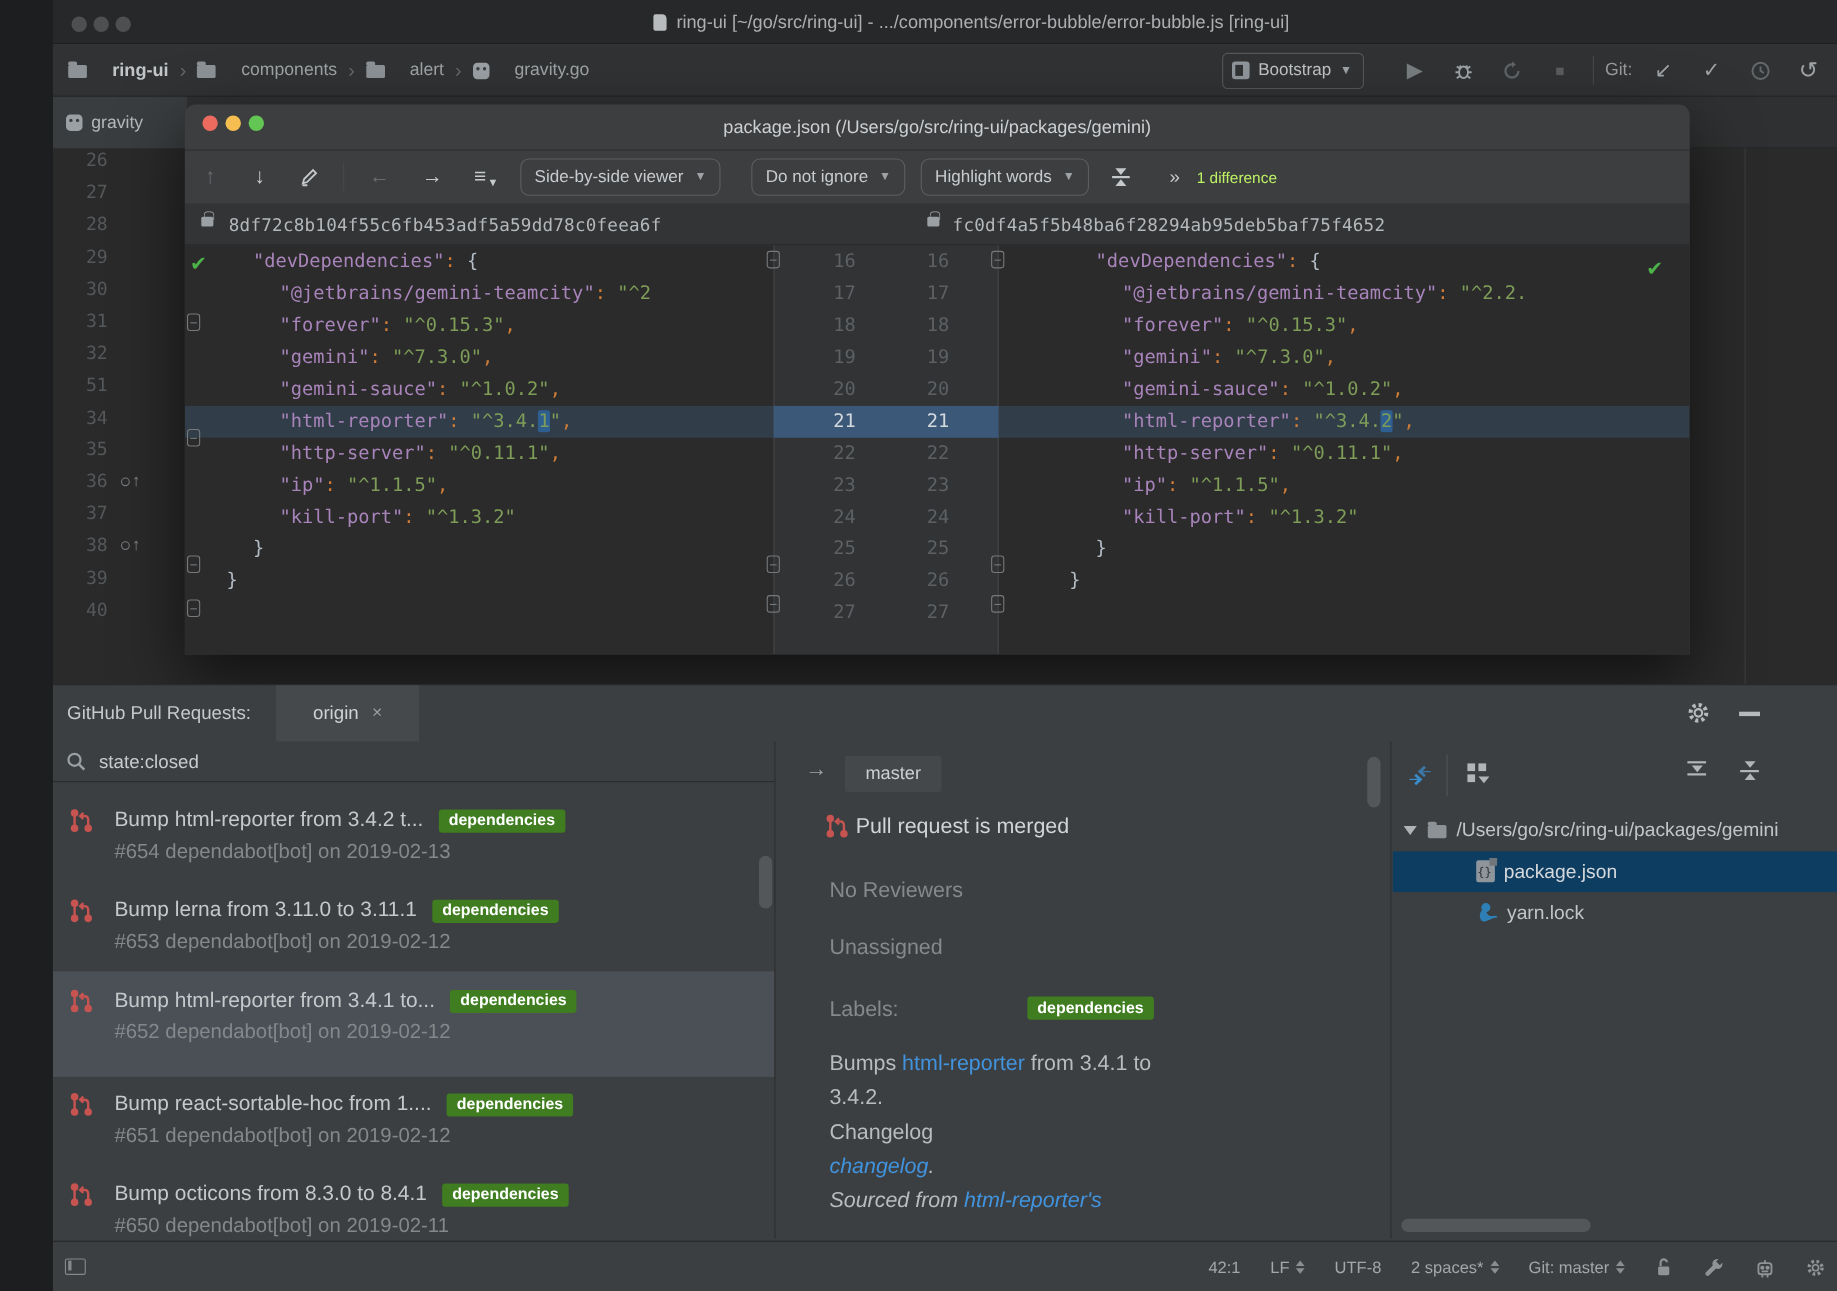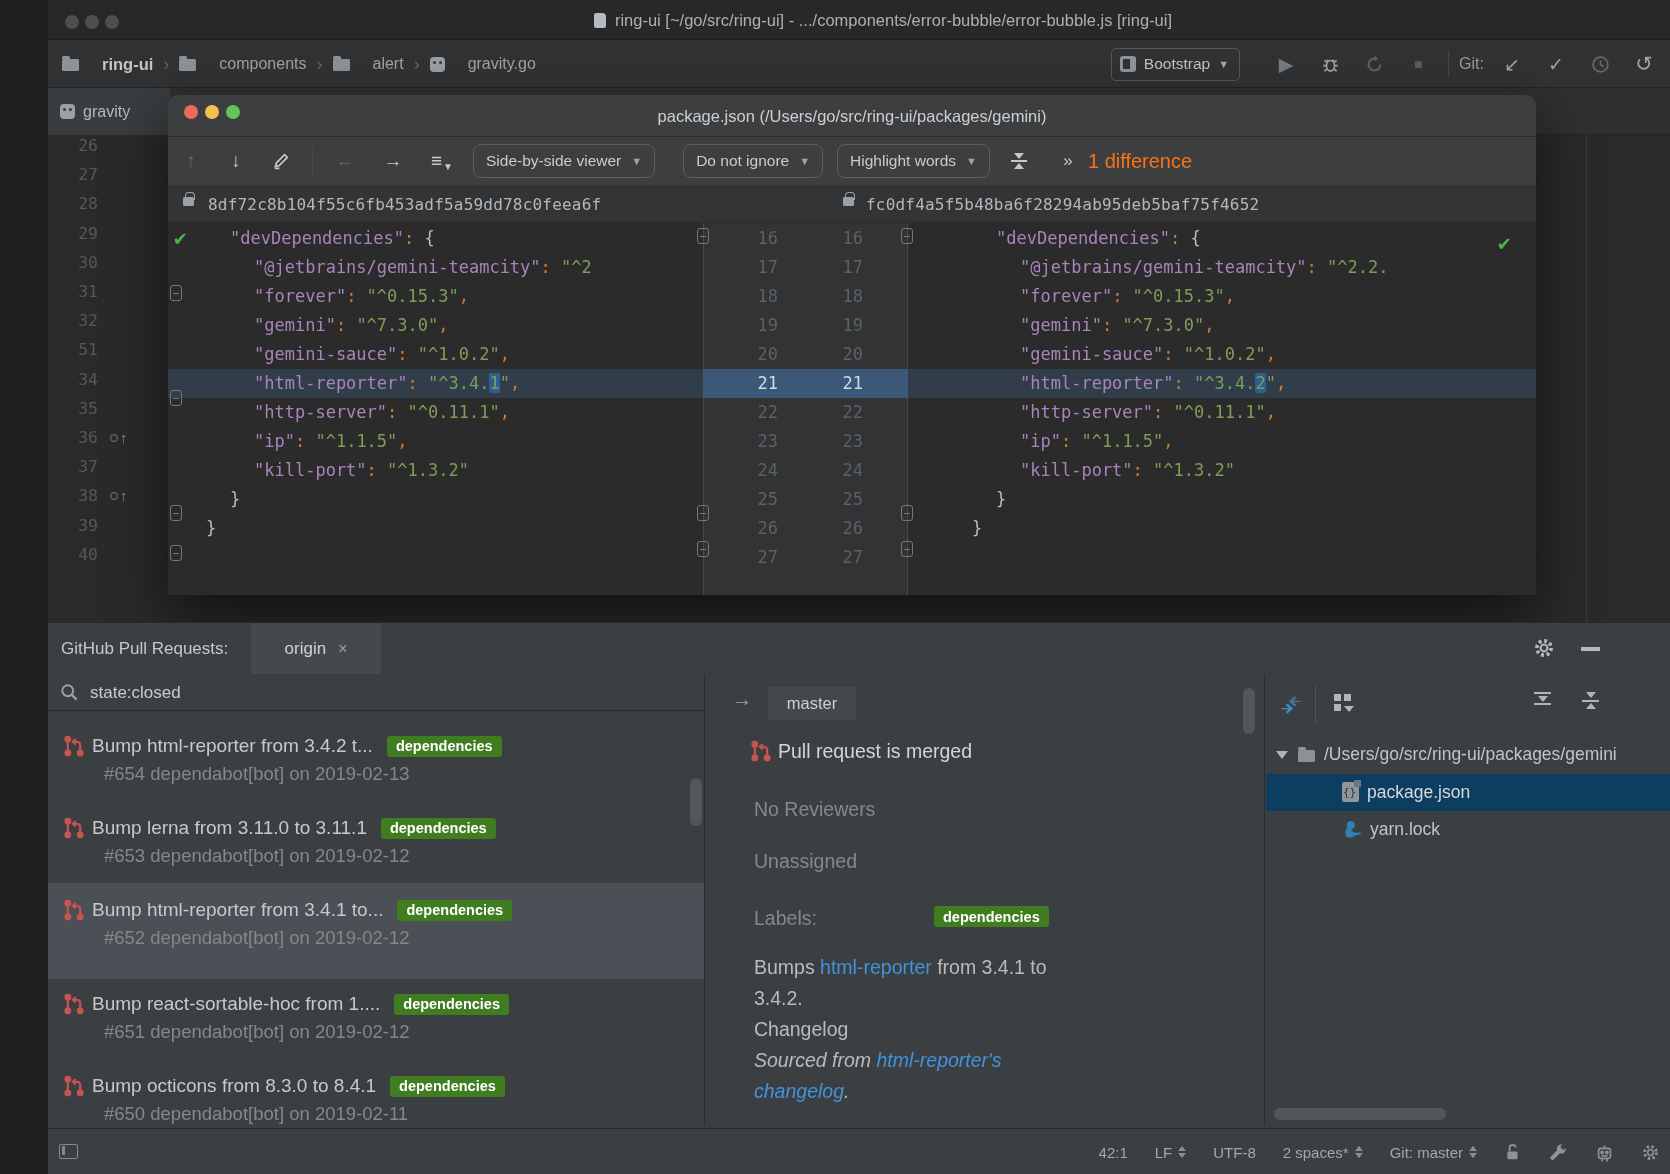--- a/index.html
+++ b/index.html
@@ -94,21 +94,21 @@
   .gh-tab .x{color:#9b9fa2;font-size:16px;}
   .gh-gear{position:absolute;left:1485px;top:14px;}
   .gh-min{position:absolute;left:1533px;top:24px;width:19px;height:3.5px;background:#b7babc;}
   .gh-cols{position:absolute;left:0;top:51px;width:1670px;height:452px;}
   .col-list{position:absolute;left:0;top:0;width:657px;height:452px;border-right:1px solid #2b2c2d;}
   .search-row{position:absolute;left:0;top:0;width:100%;height:37px;border-bottom:1px solid #2b2c2d;}
   .search-row .q{position:absolute;left:42px;top:0;height:37px;display:flex;align-items:center;color:#c9ccce;font-size:17px;}
   .pr-list{position:absolute;left:0;top:37px;width:100%;height:415px;overflow:hidden;}
   .pr-row{position:absolute;left:0;width:100%;height:82px;}
   .pr-row.sel{background:#4b5056;height:96px;}
-  .pr-row .ti{position:absolute;left:44px;top:6px;height:30px;display:flex;align-items:center;color:#c6c9cb;font-size:19px;white-space:nowrap;}
+  .pr-row .ti{position:absolute;left:56px;top:6px;height:30px;display:flex;align-items:center;color:#c6c9cb;font-size:19px;white-space:nowrap;}
   .pr-row .meta{position:absolute;left:56px;top:38px;color:#84888b;font-size:18.5px;white-space:nowrap;}
   .pr-row.sel .ti{top:12px;}
   .pr-row.sel .meta{top:44px;}
   .badge{display:inline-block;background:#3f7d20;color:#fff;font-size:14.5px;font-weight:bold;padding:2.5px 9px;border-radius:3px;margin-left:14px;}
   .pr-ic{position:absolute;left:15px;top:8px;}
   .vpill{position:absolute;width:12px;border-radius:6px;background:#54575a;}
 
   
   .col-detail{position:absolute;left:658px;top:0;width:559px;height:452px;border-right:1px solid #2b2c2d;overflow:hidden;}
   .cd-arrow{position:absolute;left:26px;top:14px;color:#a0a5a9;font-size:20px;}
@@ -303,21 +303,21 @@
           <span class="ddv">▼</span>
       </div>
       <span class="dti" style="width:58px">
         <span class="collapse-ic">
             <span class="t dn"></span>
             <span class="bar"></span>
             <span class="t up"></span>
           </span>
       </span>
       <span class="dti" style="width:40px;font-size:17px">»</span>
-      <span style="color:#f97316;font-size:20px">1 difference</span>
+      <span style="color:#bef264;font-size:14px">1 difference</span>
     </div>
     <div class="d-hashrow">
       <span class="ic-lock" style="left:15px"></span>
       <span class="hash" style="left:40px">8df72c8b104f55c6fb453adf5a59dd78c0feea6f</span>
       <span class="ic-lock" style="left:675px"></span>
       <span class="hash" style="left:698px">fc0df4a5f5b48ba6f28294ab95deb5baf75f4652</span>
     </div>
     <div class="d-diff">
       <div class="pane lp">
         <div class="hlrow" style="top:146px"></div>
@@ -553,22 +553,22 @@
           </svg>
         <span class="cd-merged">Pull request is merged</span>
         <span class="cd-dim" style="top:124px">No Reviewers</span>
         <span class="cd-dim" style="top:176px">Unassigned</span>
         <span class="cd-dim" style="top:233px">Labels:</span>
         <span class="badge cd-badge" style="margin-left:0">dependencies</span>
         <div class="cd-desc" id="pr-desc">
             <div><span>Bumps </span><span class="lnk">html-reporter</span><span> from 3.4.1 to</span></div>
             <div><span>3.4.2.</span></div>
             <div><span>Changelog</span></div>
+            <div class="it"><span class="lnk">changelog</span><span>.</span></div>
             <div class="it"><span>Sourced from </span><span class="lnk">html-reporter's</span></div>
-            <div class="it"><span class="lnk">changelog</span><span>.</span></div>
           </div>
         <div class="vpill" style="left:537px;top:14px;height:46px"></div>
       </div>
 
       <div class="col-tree">
         <div class="tt-bar">
           <svg class="sic" width="24" height="24" viewBox="0 0 20 20" style="position:absolute;left:13px;top:19px">
               <g fill="#3a8fd2">
                 <path d="M2 12.5h6l-2.4-2.4 1.4-1.4L11.8 13l-4.8 4.3-1.4-1.4L8 13.5H2z" opacity="0.95"></path>
                 <path d="M18 7.5h-6l2.4 2.4-1.4 1.4L8.2 7l4.8-4.3 1.4 1.4L12 6.5h6z" opacity="0.7"></path>

